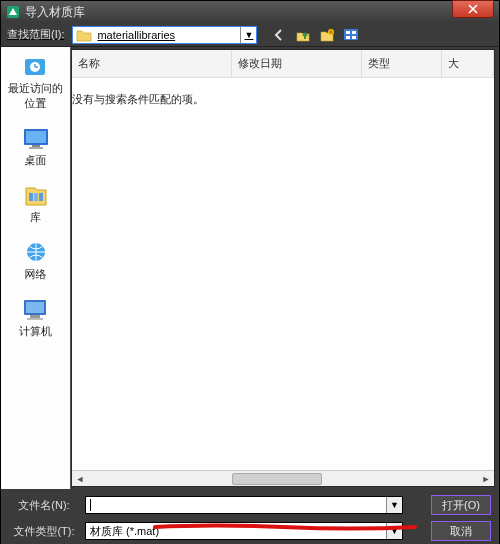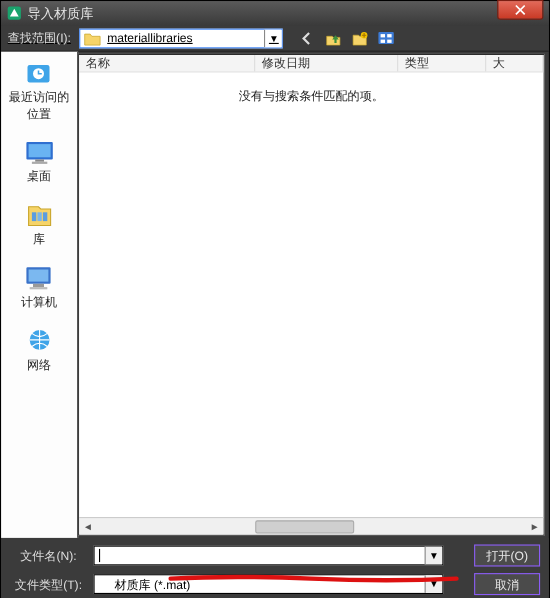--- a/index.html
+++ b/index.html
@@ -22,34 +22,34 @@
   .tool-icons { display:flex; gap:8px; margin-left:10px; }
   .tool-icons span { width:16px; height:16px; display:flex; align-items:center; justify-content:center; cursor:pointer; }
 
   
   .body { display:flex; height: calc(544px - 22px - 24px - 56px); }
   .sidebar { width: 70px; background:#fdfdfd; border-right:1px solid #555; padding-top:6px; display:flex; flex-direction:column; align-items:center; gap:14px; }
   .side-item { width:64px; display:flex; flex-direction:column; align-items:center; font-size:11px; color:#222; cursor:pointer; text-align:center; }
   .side-item .ico { width:32px; height:28px; display:flex; align-items:center; justify-content:center; }
 
   .main { flex:1; background:#fff; display:flex; flex-direction:column; border:1px solid #2a2a2a; margin:2px 4px 2px 0;}
-  .col-headers { height:16px; display:flex; background:#f4f4f4; border-bottom:1px solid #ddd; font-size:11px; color:#333; }
+  .col-headers { height:28px; display:flex; background:#f4f4f4; border-bottom:1px solid #ddd; font-size:11px; color:#333; }
   .col-headers div { border-right:1px solid #ddd; display:flex; align-items:center; padding-left:6px; }
   .file-area { flex:1; position:relative; background:#fff; }
-  .empty-msg { text-align:center; font-size:11px; color:#222; margin-top:14px; }
+  .empty-msg { text-align:left; font-size:11px; color:#222; margin-top:14px; }
   .hscroll { height:16px; border-top:1px solid #ccc; background:#f0f0f0; display:flex; align-items:center; position:relative;}
   .hscroll .thumb { position:absolute; left:38%; width:90px; height:12px; top:2px; background:#cfcfcf; border:1px solid #aaa; border-radius:2px;}
   .hscroll .arrow { width:16px; height:14px; display:flex; align-items:center; justify-content:center; color:#555; font-size:9px;}
   .hscroll .arrow.right { margin-left:auto; }
 
   
   .bottom { height:56px; background:#3b3b3b; padding:6px 8px; display:grid; grid-template-columns:70px 1fr 16px 60px; grid-template-rows:20px 20px; gap:6px 6px; align-items:center; }
   .b-label { color:#ddd; font-size:11px; text-align:center; }
   .b-combo { background:#fff; height:18px; border:1px solid #000; display:flex; align-items:center; font-size:11px; color:#000; position:relative;}
-  .b-combo .val { flex:1; padding-left:18px; }
+  .b-combo .val { flex:1; padding-left:4px; }
   .b-combo .dd { width:16px; height:16px; background:#efefef; border-left:1px solid #888; display:flex; align-items:center; justify-content:center; font-size:9px; color:#000; cursor:pointer;}
   .cursor-line { position:absolute; left:4px; top:2px; width:1px; height:12px; background:#000;}
   .b-btn { background:#4b4b4b; color:#e8e8e8; font-size:11px; height:20px; border:1px solid #8b5cf6; display:flex; align-items:center; justify-content:center; cursor:pointer;}
   .annot { position:absolute; left:152px; width:265px; height:8px; bottom:18px; pointer-events:none;}
   .annot svg { width:100%; height:100%; }
 </style>
 </head>
 <body>
 
 <div class="window">
@@ -141,36 +141,36 @@
               <rect x="9" y="11" width="4" height="8" fill="#5a9de0"></rect>
               <rect x="14" y="11" width="4" height="8" fill="#7ab6ea"></rect>
               <rect x="19" y="11" width="4" height="8" fill="#5a9de0"></rect>
             </svg>
           </span>
         <span>库</span>
       </div>
       <div class="side-item">
         <span class="ico">
             <svg viewBox="0 0 32 28">
+              <circle cx="16" cy="13" r="9" fill="#3fa4e8"></circle>
+              <path d="M7 13 h18 M16 4 v18 M9 7 q7 6 14 0 M9 19 q7 -6 14 0" stroke="#fff" stroke-width="1" fill="none"></path>
+            </svg>
+          </span>
+        <span>网络</span>
+      </div>
+      <div class="side-item">
+        <span class="ico">
+            <svg viewBox="0 0 32 28">
               <rect x="4" y="4" width="22" height="15" rx="1" fill="#3a72c9"></rect>
               <rect x="6" y="6" width="18" height="11" fill="#7bb8f0"></rect>
               <rect x="10" y="19" width="10" height="3" fill="#999"></rect>
               <rect x="7" y="22" width="16" height="2" fill="#bbb"></rect>
             </svg>
           </span>
         <span>计算机</span>
-      </div>
-      <div class="side-item">
-        <span class="ico">
-            <svg viewBox="0 0 32 28">
-              <circle cx="16" cy="13" r="9" fill="#3fa4e8"></circle>
-              <path d="M7 13 h18 M16 4 v18 M9 7 q7 6 14 0 M9 19 q7 -6 14 0" stroke="#fff" stroke-width="1" fill="none"></path>
-            </svg>
-          </span>
-        <span>网络</span>
       </div>
     </div>
 
     <div class="main">
       <div class="col-headers">
         <div style="width:160px">名称</div>
         <div style="width:130px">修改日期</div>
         <div style="width:80px">类型</div>
         <div style="flex:1">大</div>
       </div>

